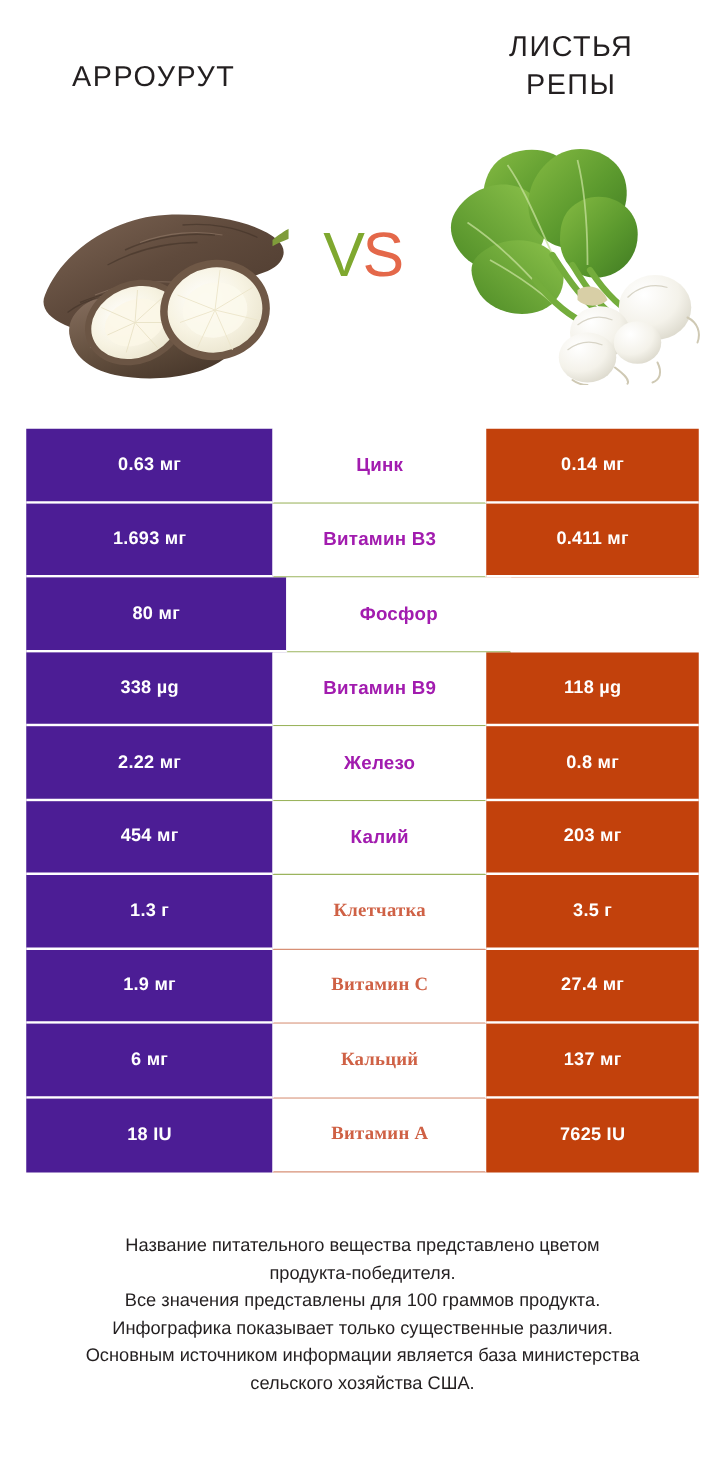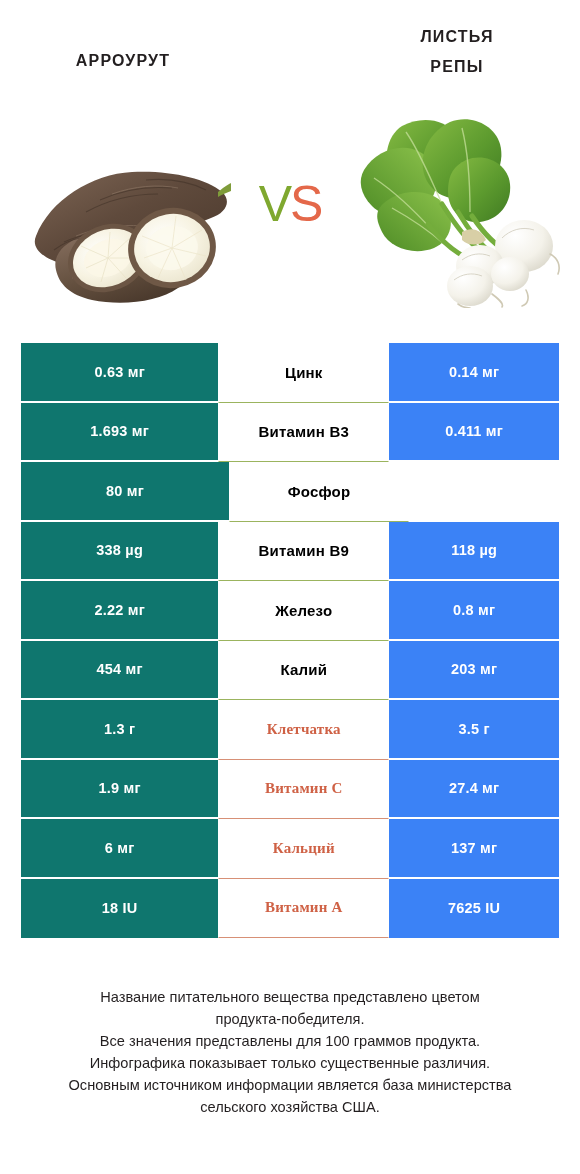--- a/index.html
+++ b/index.html
@@ -25,24 +25,24 @@
   .header {
     position: absolute;
     left: 0;
     top: 0;
     width: 580px;
     height: 330px;
   }
   .food-title {
     position: absolute;
     text-align: center;
-    font-size: 16px;
+    font-size: 23px;
     letter-spacing: 1.2px;
     color: #231f20;
-    font-weight: 700;
+    font-weight: 400;
     line-height: 30px;
     text-transform: uppercase;
   }
   .food-title.left  { left: 18px;  top: 46px;  width: 210px; }
   .food-title.right { left: 352px; top: 22px;  width: 210px; }
 
   
   .vs {
     position: absolute;
     left: 232px;
@@ -84,41 +84,41 @@
     display: flex;
     align-items: center;
     justify-content: center;
     font-size: 14.5px;
     font-weight: 700;
     letter-spacing: 0.2px;
     box-sizing: border-box;
   }
   .cell.left {
     width: 208px;
-    background: #0f766e;
+    background: #4c1d95;
     color: #ffffff;
     border-bottom: 2px solid #ffffff;
   }
   .cell.mid {
     width: 180px;
     background: #ffffff;
-    color: #000000;
+    color: #a21caf;
     font-size: 15px;
     border-bottom: 1px solid #9bb45e;
     border-left: 1px solid transparent;
     border-right: 1px solid transparent;
   }
   .cell.mid.orange {
     color: #cf6145;
     border-bottom-color: #d79076;
     font-family: Liberation Serif, serif;
   }
   .cell.right {
     width: 179px;
-    background: #3b82f6;
+    background: #c2410c;
     color: #ffffff;
     border-bottom: 2px solid #ffffff;
     text-align: center;
   }
   .row:last-child .cell.left,
   .row:last-child .cell.right { border-bottom: none; }
 
   
   .footnote {
     position: absolute;

